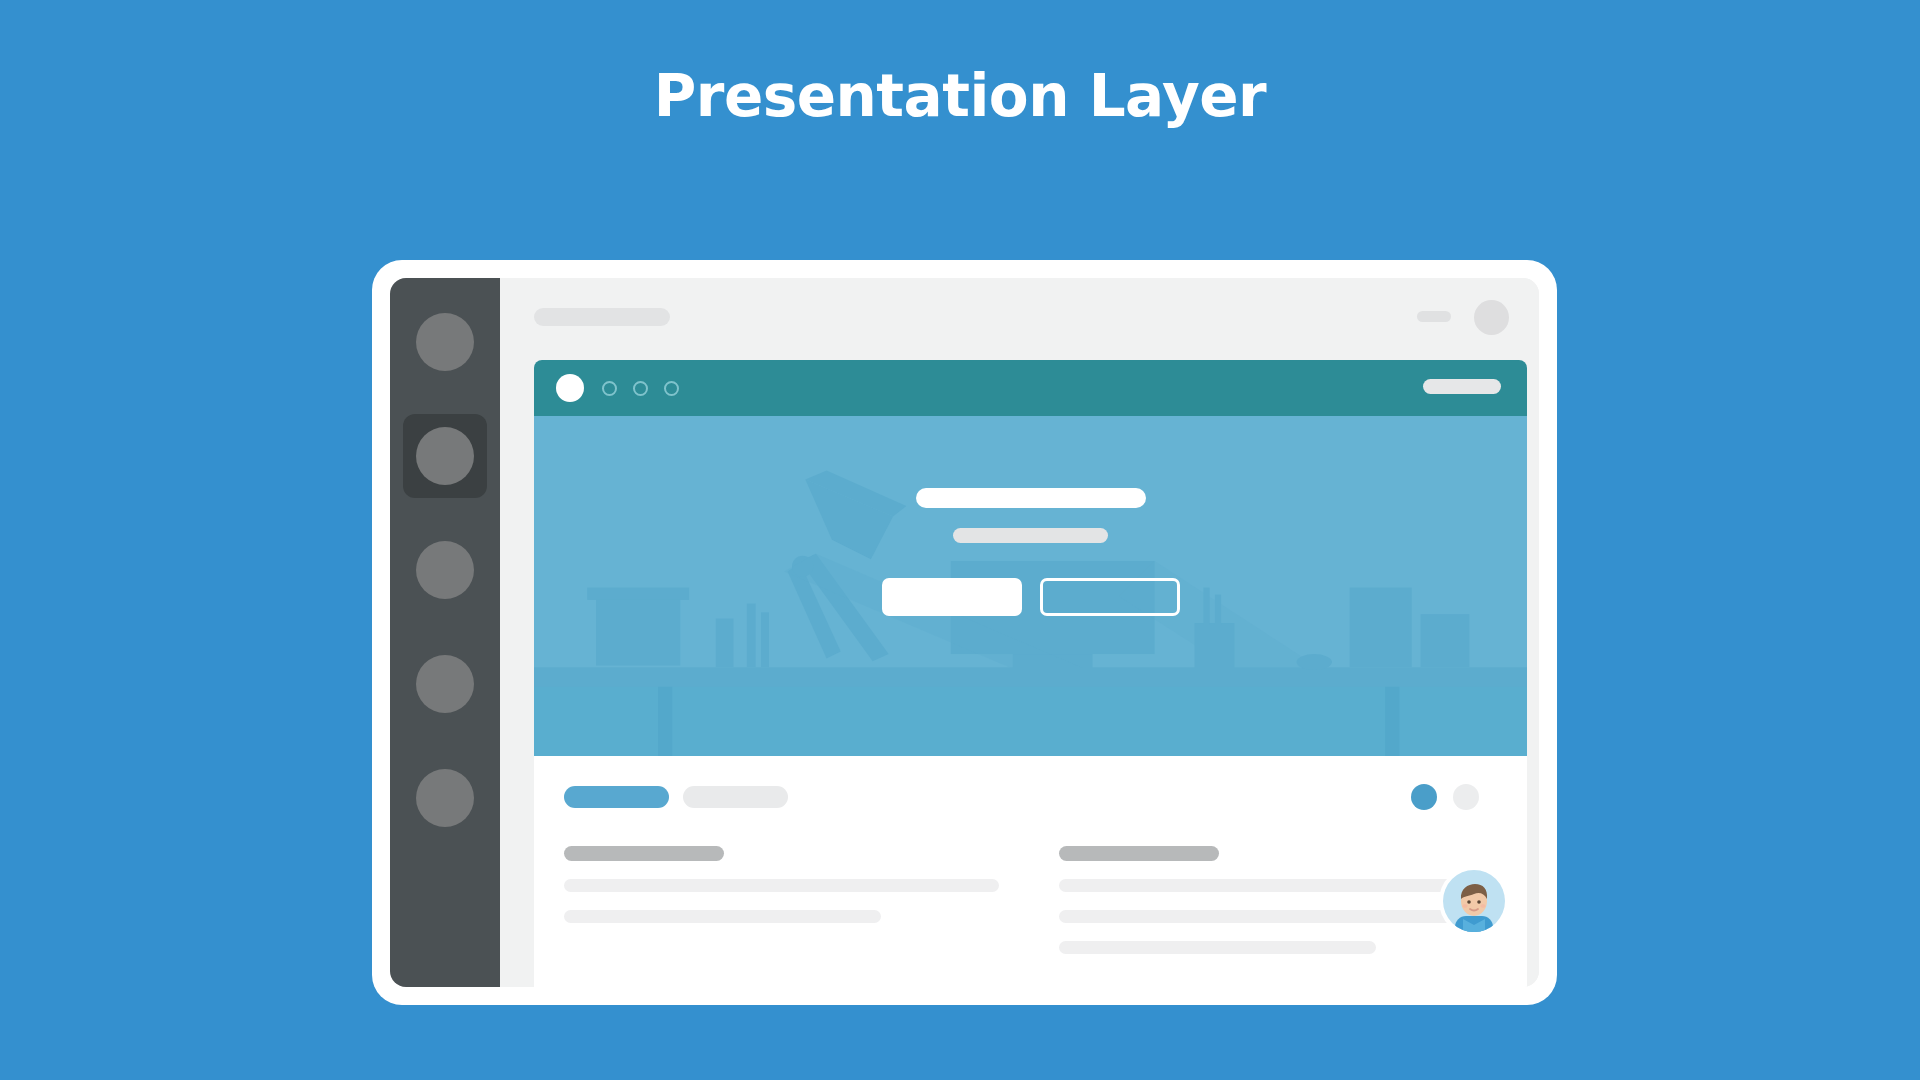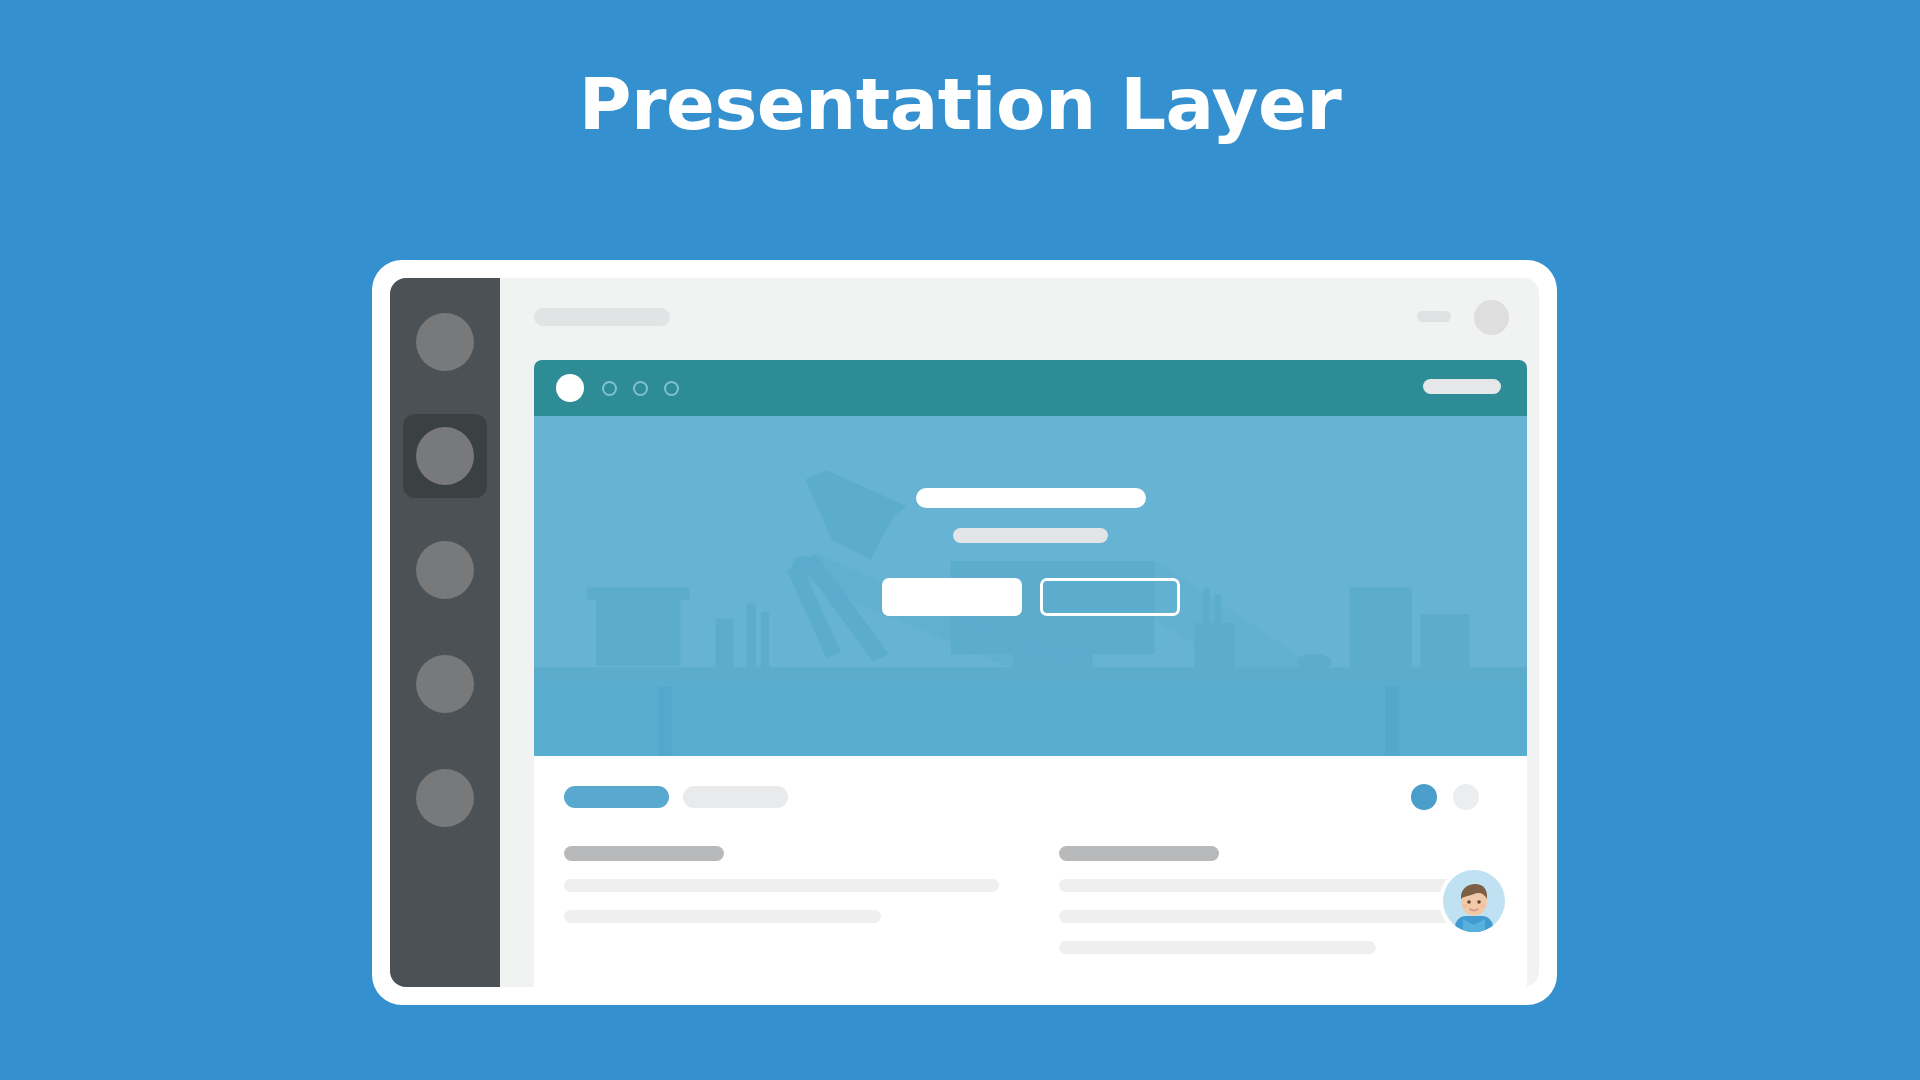--- a/index.html
+++ b/index.html
@@ -8,21 +8,21 @@
     overflow:hidden;
     font-family:"Liberation Sans", sans-serif;
   }
   body { background:#3490cf; position:relative; }
 
   
   .page-title{
     position:absolute; top:62px; left:0; width:100%;
     text-align:center;
     color:#ffffff;
-    font-size:72px;
+    font-size:58px;
     font-weight:bold;
     letter-spacing:-0.5px;
     font-family:"DejaVu Sans", sans-serif;
   }
 
   
   .tablet{
     position:absolute;
     left:372px; top:260px;
     width:1185px; height:745px;

